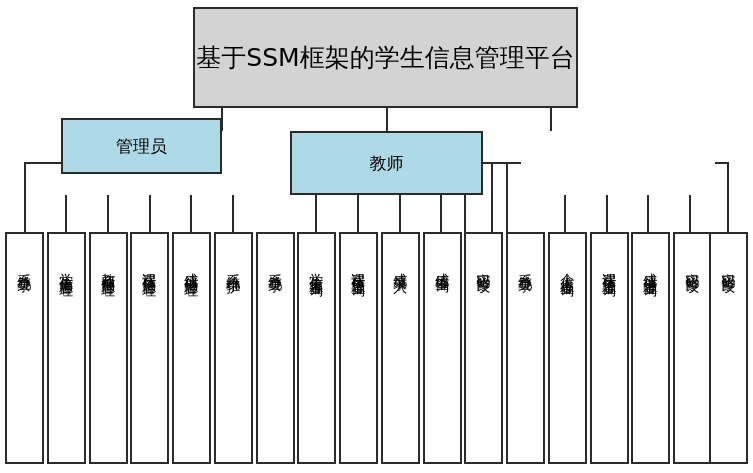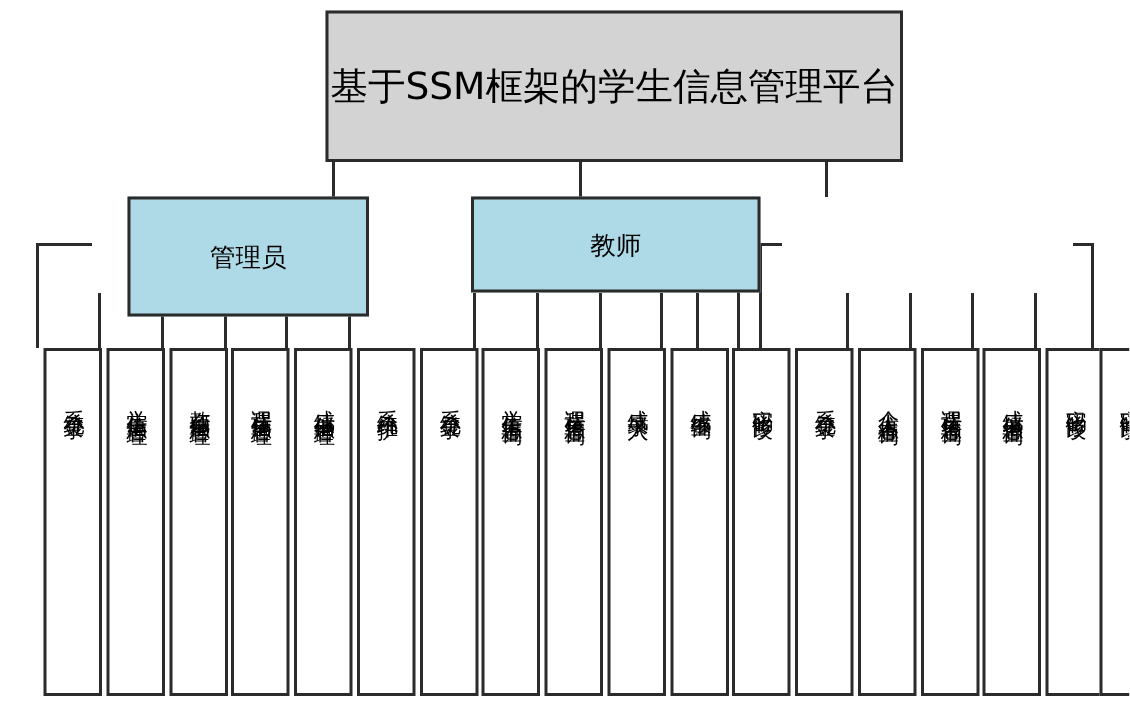--- a/index.html
+++ b/index.html
@@ -26,21 +26,20 @@
   }
   .node {
     position: absolute;
     box-sizing: border-box;
     border: 2px solid #2b2b2b;
     display: flex;
     align-items: center;
     justify-content: center;
     color: #000000;
     z-index: 2;
-    margin-left: 24px;
   }
   .node-root {
     background: #d3d3d3;
     font-size: 25px;
     letter-spacing: 0px;
     line-height: 1.1;
     white-space: nowrap;
   }
   .node-group {
     background: #aed9e6;
@@ -94,21 +93,21 @@
       <path d="M 648 195 L 648 232"></path>
       <path d="M 690 195 L 690 232"></path>
       <path d="M 715 163 L 728 163 L 728 232"></path>
     </g>
   </svg>
 
   <div class="node node-root" style="left:193px; top:7px; width:385px; height:101px;">
     <span>基于SSM框架的学生信息管理平台</span>
   </div>
 
-  <div class="node node-group" style="left:61px; top:131px; width:161px; height:80px;">
+  <div class="node node-group" style="left:61px; top:118px; width:161px; height:56px;">
     <span>管理员</span>
   </div>
   <div class="node node-group" style="left:290px; top:131px; width:193px; height:64px;">
     <span>教师</span>
   </div>
 
   <div class="node node-leaf" style="left:5px; top:232px; width:39px; height:232px;">
     <span class="vtext">系统登录</span>
   </div>
   <div class="node node-leaf" style="left:47px; top:232px; width:39px; height:232px;">

